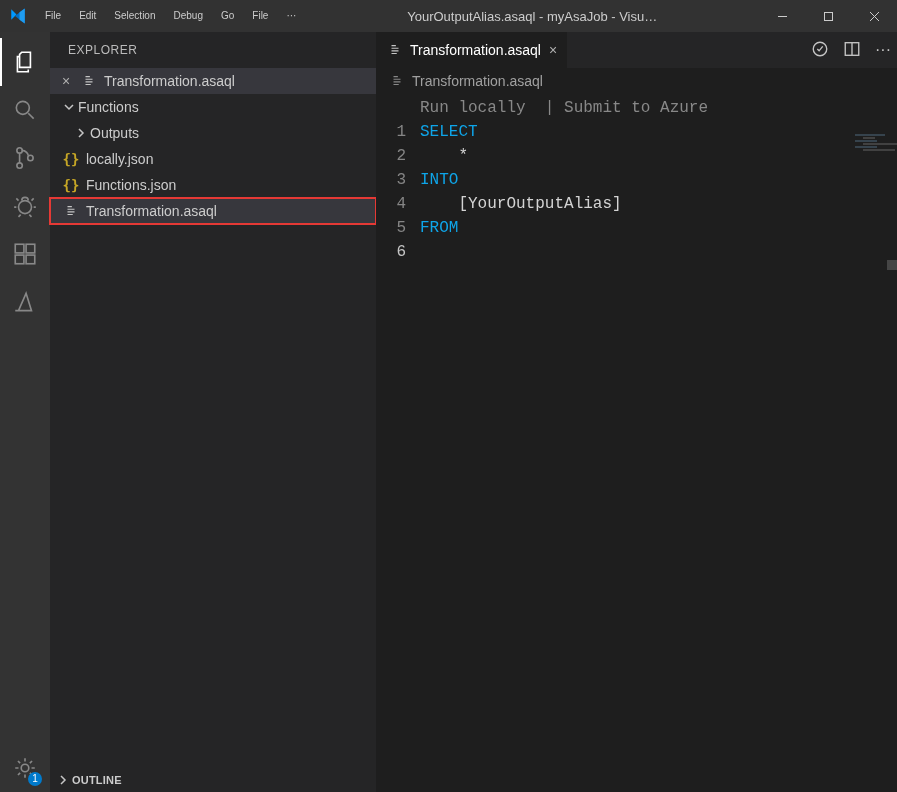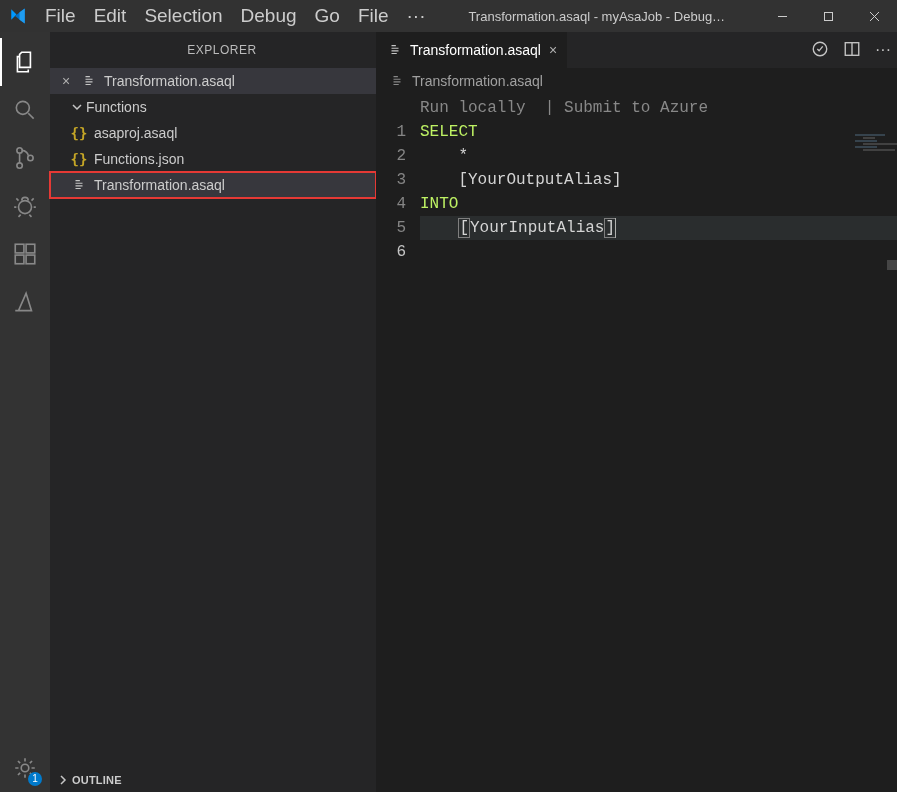--- a/index.html
+++ b/index.html
@@ -27,21 +27,21 @@
     width: 36px;
     display: flex;
     justify-content: center;
     align-items: center;
   }
   .titlebar .menus { display: flex; }
   .titlebar .menus .menu-item {
     padding: 0 9px;
     line-height: 32px;
     color: #cccccc;
-    font-size: 19px;
+    font-size: 10px;
   }
   .titlebar .title {
     flex: 1;
     text-align: center;
     font-size: 13px;
     color: #cccccc;
     padding: 0 10px;
     white-space: nowrap;
     overflow: hidden;
     text-overflow: ellipsis;
@@ -109,21 +109,20 @@
     flex-direction: column;
     flex-shrink: 0;
   }
   .sidebar-header {
     height: 36px;
     line-height: 36px;
     padding-left: 18px;
     font-size: 12px;
     color: #bbbbbb;
     letter-spacing: 0.5px;
-    text-align: center;
   }
   .section-header {
     height: 24px;
     display: flex;
     align-items: center;
     font-size: 11px;
     font-weight: 600;
     color: #cccccc;
     padding-left: 6px;
     letter-spacing: 0.2px;
@@ -148,21 +147,21 @@
     color: #b0b0b0;
     margin-left: 2px;
   }
   .fileicon {
     width: 18px; height: 18px;
     display: inline-flex;
     align-items: center;
     justify-content: center;
     margin-right: 6px;
   }
-  .tree-row { padding-left: 12px; }
+  .tree-row { padding-left: 4px; }
   .tree-row .indent1 { width: 8px; }
   .tree-row .indent2 { width: 20px; }
   .tree-row.selected {
     background: #37373d;
     outline: 2px solid #e53935;
     outline-offset: -1px;
   }
   .tree-row svg.folder-chev { stroke:#c5c5c5; fill:none; stroke-width:1.5; }
   .braces { font-family: monospace; color: #c5a626; font-size: 14px; font-weight: 600; }
 
@@ -220,21 +219,21 @@
   .gutter {
     width: 44px;
     text-align: right;
     color: #858585;
     padding-right: 14px;
     padding-top: 2px;
   }
   .code { padding-top: 2px; flex: 1; position: relative; min-width: 0; font-family: Liberation Mono, monospace; }
   .codeline { white-space: pre; height: 24px; }
   .k-hint { color: #888888; }
-  .k-kw { color: #bef264; }
+  .k-kw { color: #0ea5e9; }
   .k-white { color: #d4d4d4; }
   .codeline.current {
     background: #2a2d2e;
   }
   .cursorbox {
     border: 1px solid #7f7f7f;
     padding: 0 0px;
   }
   .caret {
     display: inline-block;
@@ -270,21 +269,21 @@
   </div>
   <div class="menus">
     <div class="menu-item">File</div>
     <div class="menu-item">Edit</div>
     <div class="menu-item">Selection</div>
     <div class="menu-item">Debug</div>
     <div class="menu-item">Go</div>
     <div class="menu-item">File</div>
     <div class="menu-item">···</div>
   </div>
-  <div class="title">Transformation.asaql - myAsaJob - Debug…</div>
+  <div class="title">YourOutputAlias.asaql - myAsaJob - Visu…</div>
   <div class="win-controls">
     <div class="wc">
       <svg width="11" height="11" viewBox="0 0 11 11">
           <path d="M1 5.5 H10" stroke="#cccccc" stroke-width="1"></path>
         </svg>
     </div>
     <div class="wc">
       <svg width="11" height="11" viewBox="0 0 11 11">
           <rect x="1.5" y="1.5" width="8" height="8" stroke="#cccccc" fill="none" stroke-width="1"></rect>
         </svg>
@@ -366,23 +365,32 @@
     <div class="tree-row">
       <span class="indent1"></span>
       <span class="chev">
           <svg class="folder-chev" width="12" height="12" viewBox="0 0 12 12">
             <path d="M2 4l4 4 4-4"></path>
           </svg>
         </span>
       <span>Functions</span>
     </div>
     <div class="tree-row">
+      <span class="indent2"></span>
+      <span class="chev">
+          <svg class="folder-chev" width="12" height="12" viewBox="0 0 12 12">
+            <path d="M4 2l4 4-4 4"></path>
+          </svg>
+        </span>
+      <span>Outputs</span>
+    </div>
+    <div class="tree-row">
       <span class="indent1"></span>
       <span class="fileicon braces">{}</span>
-      <span>asaproj.asaql</span>
+      <span>locally.json</span>
     </div>
     <div class="tree-row">
       <span class="indent1"></span>
       <span class="fileicon braces">{}</span>
       <span>Functions.json</span>
     </div>
     <div class="tree-row selected">
       <span class="indent1"></span>
       <span class="fileicon">
         <svg width="14" height="14" viewBox="0 0 16 16">
@@ -448,23 +456,23 @@
         <div>2</div>
         <div>3</div>
         <div>4</div>
         <div>5</div>
         <div style="color:#c6c6c6">6</div>
       </div>
       <div class="code">
         <div class="codeline"><span class="k-hint">Run locally  | Submit to Azure</span></div>
         <div class="codeline"><span class="k-kw">SELECT</span></div>
         <div class="codeline"><span class="k-white">    *</span></div>
+        <div class="codeline"><span class="k-kw">INTO</span></div>
         <div class="codeline"><span class="k-white">    [YourOutputAlias]</span></div>
-        <div class="codeline"><span class="k-kw">INTO</span></div>
-        <div class="codeline current"><span class="k-white">    </span><span class="k-white cursorbox">[</span><span class="k-white">YourInputAlias</span><span class="k-white cursorbox">]</span><span class="caret"></span></div>
+        <div class="codeline"><span class="k-kw">FROM</span></div>
       </div>
 
       <div class="minimap">
         <div style="background:#5c7a94;width:30px"></div>
         <div style="background:#777;width:12px;margin-left:8px"></div>
         <div style="background:#5c7a94;width:22px"></div>
         <div style="background:#777;width:34px;margin-left:8px"></div>
         <div style="background:#5c7a94;width:22px"></div>
         <div style="background:#777;width:32px;margin-left:8px"></div>
       </div>

